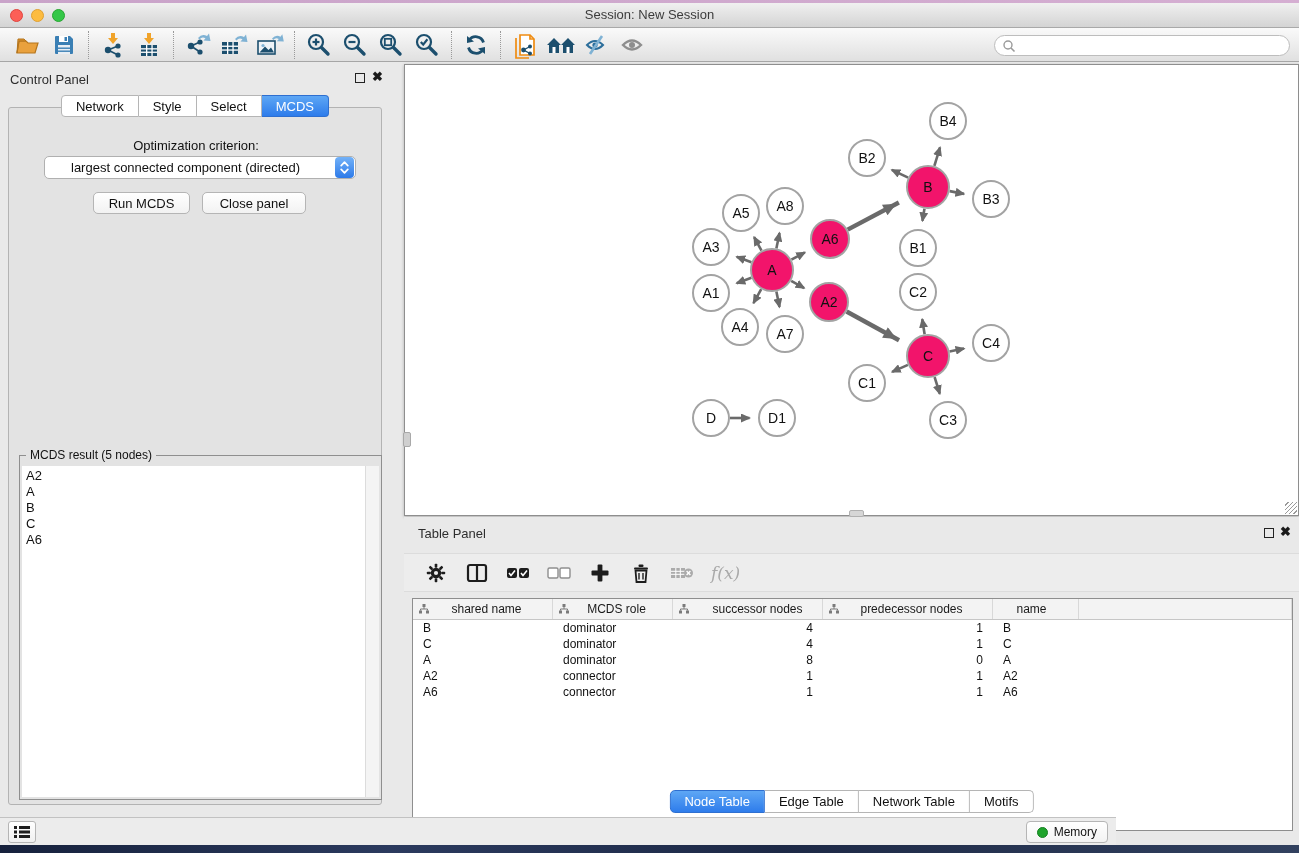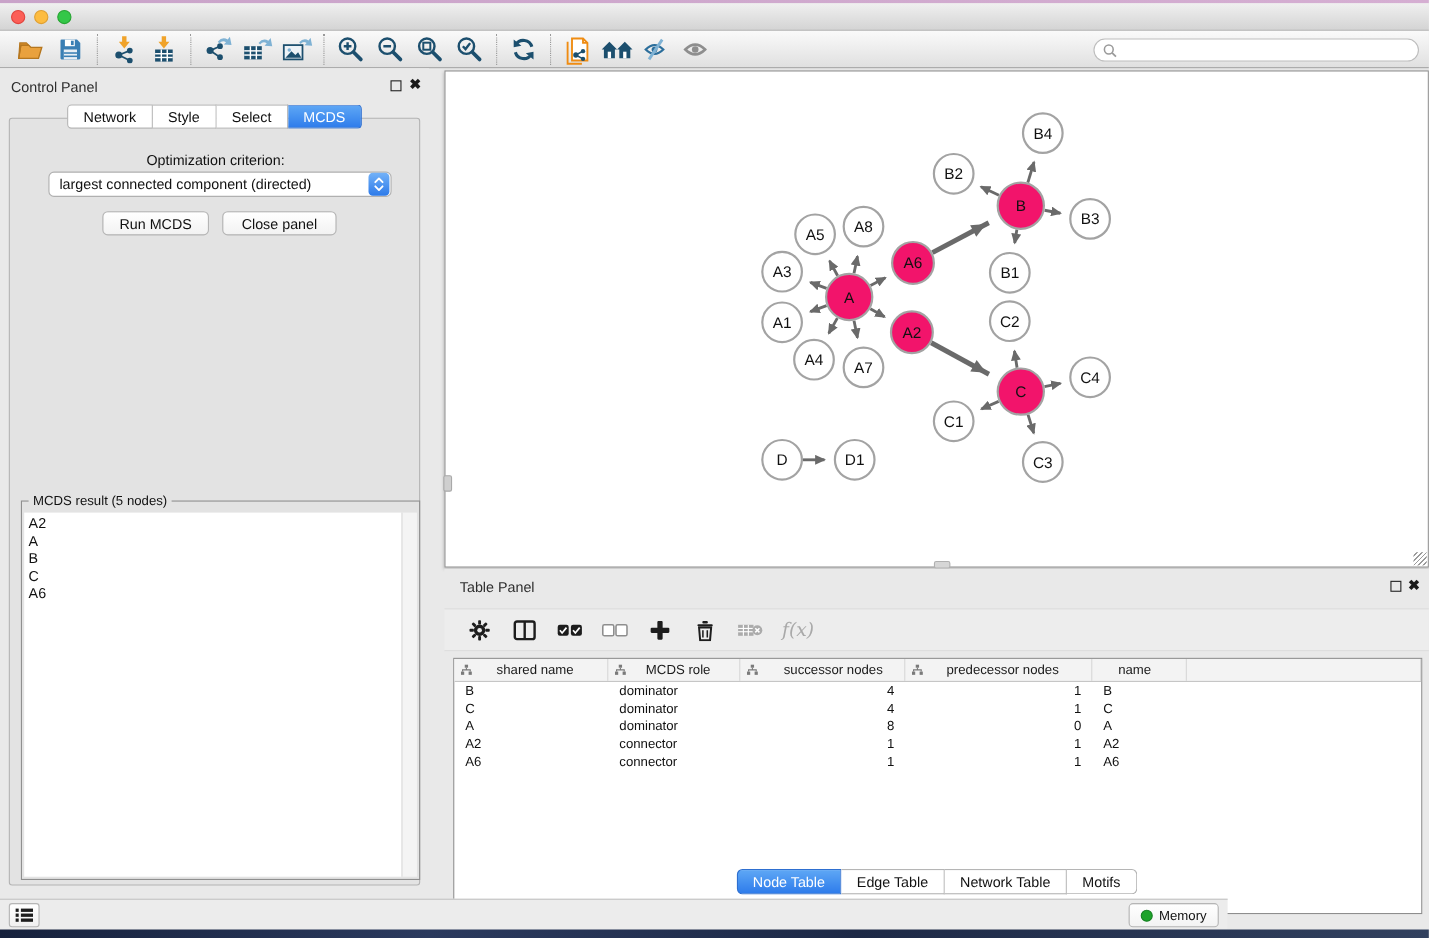--- a/index.html
+++ b/index.html
@@ -29,21 +29,21 @@
   .panel-close { position:absolute; top:8px; font-size:13px; font-weight:bold; color:#1a1a1a; line-height:14px; }
   #cp-float { right:25px; } #cp-close { right:7px; }
   #cp-panel { position:absolute; left:8px; top:45px; width:374px; height:698px; background:#e3e3e3; border:1px solid #b3b3b3; border-radius:3px; }
   #cp-tabs { position:absolute; left:0; top:33px; width:390px; display:flex; justify-content:center; z-index:3; }
   .tab { height:22px; padding:0 14px; background:#fff; border:1px solid #b5b5b5; border-left-width:0; font-size:13px; color:#111; display:flex; align-items:center; }
   #cp-tabs .tab:first-child { border-left-width:1px; border-radius:4px 0 0 4px; }
   #cp-tabs .tab:last-child { border-radius:0 4px 4px 0; }
   .tab.selected { background:linear-gradient(#5ea7f5,#2e7ceb); color:#fff; border-color:#2e6fd0; }
   #opt-label { position:absolute; left:0; width:374px; top:30px; text-align:center; font-size:13px; color:#111; }
   #criterion-select { position:absolute; left:35px; top:48px; width:312px; height:23px; background:#fff; border:1px solid #b0b0b0; border-radius:5px; display:flex; align-items:center; }
-  #criterion-select .val { flex:1; font-size:13px; color:#111; padding-left:9px; white-space:nowrap; overflow:hidden; }
+  #criterion-select .val { flex:1; font-size:13px; color:#111; padding-left:26px; white-space:nowrap; overflow:hidden; }
   #criterion-select .stepper { width:19px; height:21px; margin-right:1px; border-radius:4px; background:linear-gradient(#73b2f8,#2d7ae9); display:flex; align-items:center; justify-content:center; }
   .cp-btn { position:absolute; top:84px; height:22px; background:linear-gradient(#ffffff,#f2f2f2); border:1px solid #b5b5b5; border-radius:5px; font-size:13px; color:#111; display:flex; align-items:center; justify-content:center; }
   #run-btn { left:84px; width:97px; }
   #closepanel-btn { left:193px; width:104px; }
   #mcds-box { position:absolute; left:10px; top:347px; width:363px; height:345px; border:1px solid #8f8f8f; }
   #mcds-legend { position:absolute; left:6px; top:-8px; background:#e3e3e3; padding:0 4px; font-size:12px; color:#111; }
   #mcds-list { position:absolute; left:2px; top:10px; right:16px; bottom:2px; background:#fff; font-size:13px; color:#111; padding:2px 0 0 4px; line-height:16px; }
   #mcds-scroll { position:absolute; top:10px; right:2px; bottom:2px; width:14px; background:#f4f4f4; border-left:1px solid #dcdcdc; }
 
   
@@ -89,20 +89,21 @@
 <body>
 
 <div id="top-strip" class="abs"></div>
 
 <div id="titlebar" class="abs">
   <div class="lights">
     <span class="light red"></span>
     <span class="light yellow"></span>
     <span class="light green"></span>
   </div>
+  <div class="title">Session: New Session</div>
 </div>
 
 <div id="main-toolbar" class="abs">
   <div class="tbtn">
     <svg width="28" height="24" viewBox="0 0 28 24">
       <path d="M3 20 L5 8 L12 8 L14 10 L24 10 L21 20 Z" fill="#e9a13d" stroke="#b5761e" stroke-width="1.2"></path>
       <path d="M3 20 L4 6 L10 6 L12 8 L5 8 Z" fill="#d98f2b" stroke="#b5761e" stroke-width="1"></path>
     </svg>
   </div>
   <div class="tbtn">

